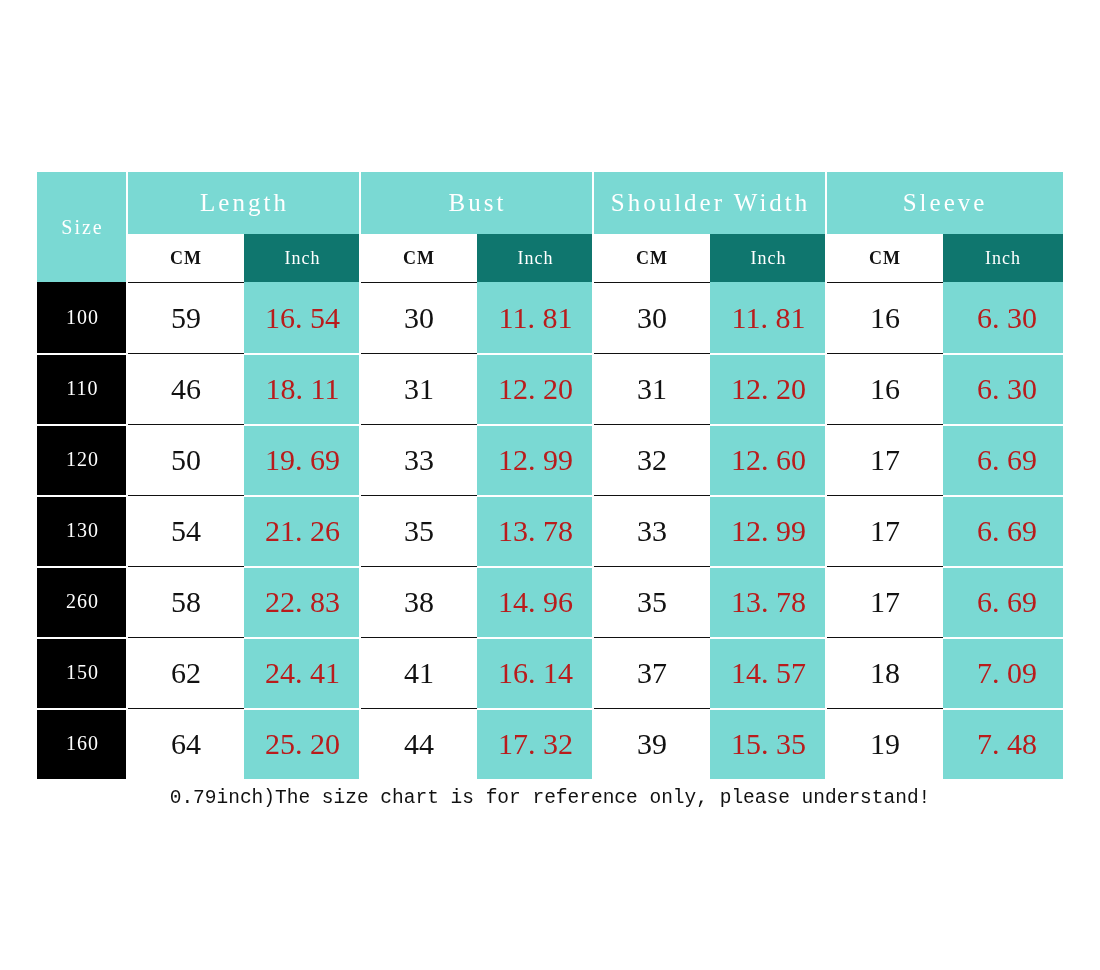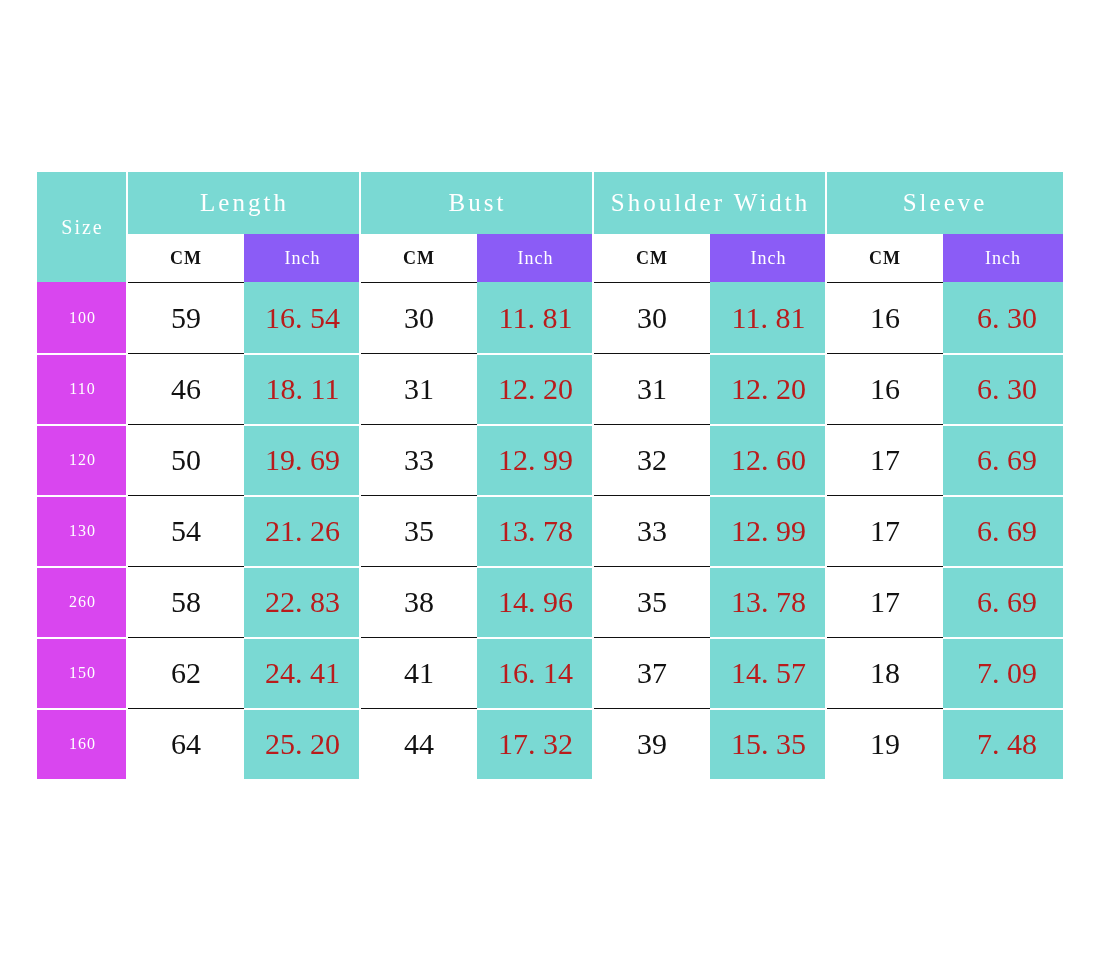--- a/index.html
+++ b/index.html
@@ -67,32 +67,32 @@
     height: 48px;
     font-size: 18px;
     letter-spacing: 1px;
   }
   .hdr-unit.cm {
     background: #ffffff;
     color: #111111;
     font-weight: bold;
   }
   .hdr-unit.inch {
-    background: #8b5cf6;
+    background: #0f766e;
     color: #ffffff;
     box-shadow: inset -2px 0 0 0 #ffffff;
   }
   .hdr-unit.inch.last { box-shadow: none; }
 
   
   .cell-size {
     height: 71px;
-    font-size: 16px;
+    font-size: 20px;
     letter-spacing: 1px;
-    background: #d946ef;
+    background: #000000;
     color: #ffffff;
     box-shadow: inset 0 2px 0 0 #ffffff, inset -2px 0 0 0 #ffffff;
   }
   .cell-cm {
     height: 71px;
     font-size: 30px;
     background: #ffffff;
     color: #111111;
     box-shadow: inset 0 1px 0 0 #111111;
   }
@@ -238,15 +238,16 @@
             <td class="cell-cm">39</td>
             <td class="cell-inch">15. 35</td>
             <td class="cell-cm">19</td>
             <td class="cell-inch last">7. 48</td>
           </tr>
         </tbody>
     </table>
   </div>
 
   <div id="note">
+    <span class="line">0.79inch)The size chart is for reference only, please understand!</span>
   </div>
 
 </div>
 
 </body></html>

